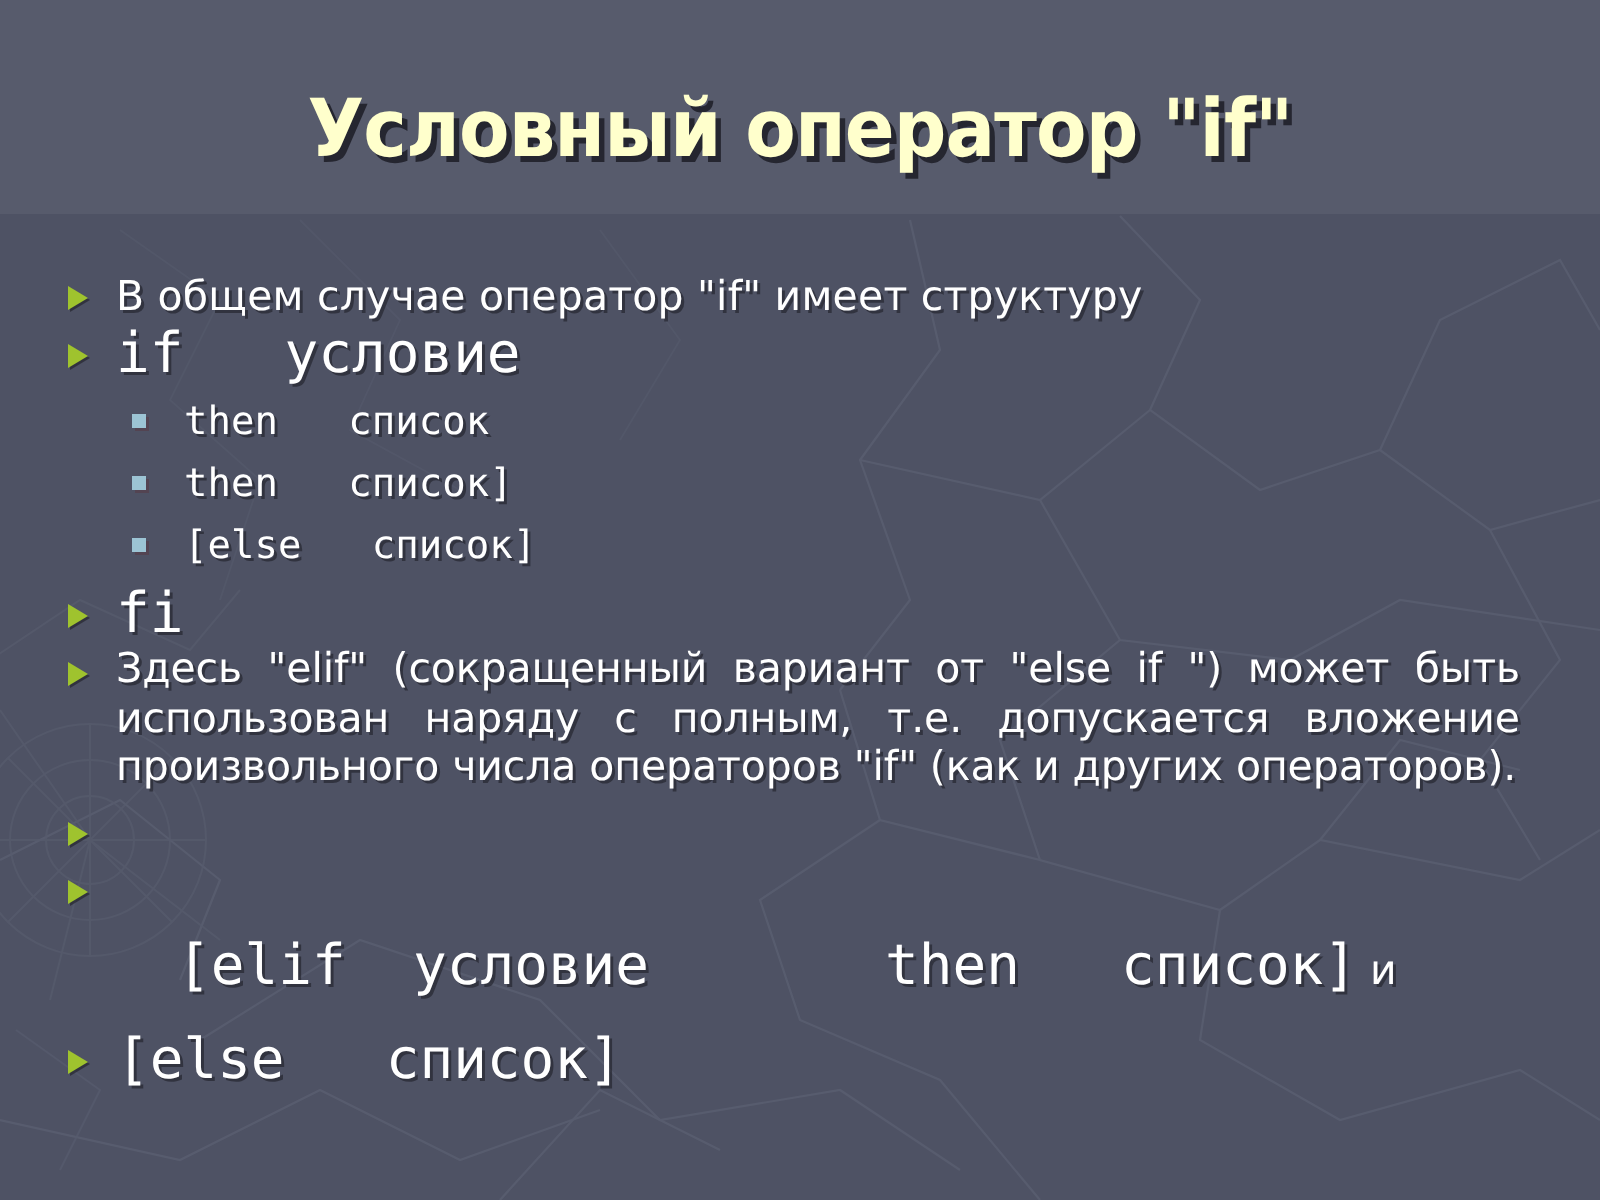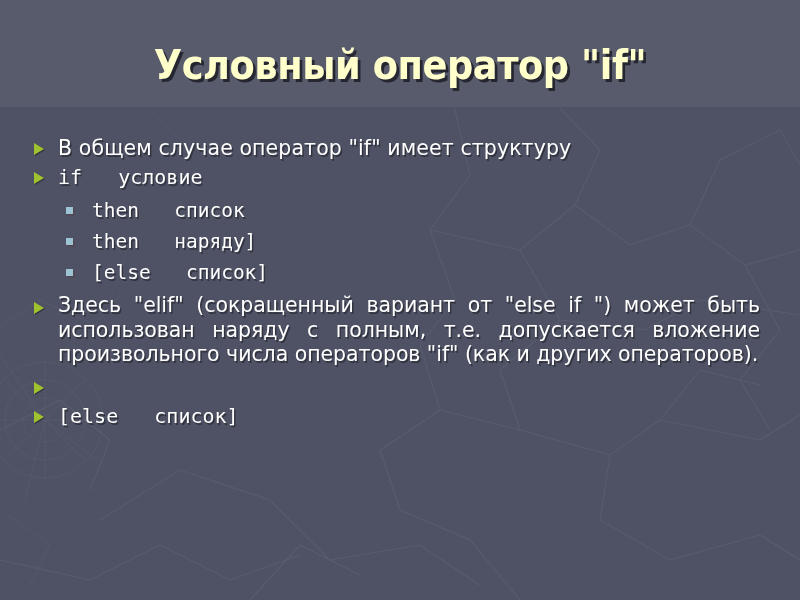--- a/index.html
+++ b/index.html
@@ -109,21 +109,21 @@
   }
 
   .txt-sans {
     font-family: "DejaVu Sans", sans-serif;
     font-size: 20.5px;
     line-height: 28px;
     letter-spacing: 0.1px;
   }
   .txt-mono {
     font-family: "DejaVu Sans Mono", monospace;
-    font-size: 20px;
+    font-size: 28px;
     line-height: 28px;
     white-space: pre;
   }
   .lvl2 .txt-mono {
     font-size: 19.5px;
     line-height: 30px;
   }
 
   .para {
     font-family: "DejaVu Sans", sans-serif;
@@ -204,42 +204,50 @@
     <div class="gap-4"></div>
 
     <div class="line lvl2">
       <span class="bullet-sq"></span>
       <span class="txt-mono">then   список</span>
     </div>
 
 
     <div class="line lvl2">
       <span class="bullet-sq"></span>
-      <span class="txt-mono">then   наряду]</span>
+      <span class="txt-mono">then   список]</span>
     </div>
 
     <div class="line lvl2">
       <span class="bullet-sq"></span>
       <span class="txt-mono">[else   список]</span>
     </div>
 
     <div class="gap-4"></div>
 
+    <div class="line lvl1">
+      <span class="bullet-tri"></span>
+      <span class="txt-mono">fi</span>
+    </div>
 
     <div class="line lvl1">
       <span class="bullet-tri"></span>
       <div class="para">Здесь "elif" (сокращенный вариант от "else if ") может быть использован наряду с полным, т.е. допускается вложение произвольного числа операторов "if" (как и других операторов).</div>
     </div>
 
     <div class="gap-6"></div>
 
     <div class="line lvl1">
       <span class="bullet-tri"></span>
     </div>
 
+    <div class="line lvl1 mixed">
+      <span class="bullet-tri"></span>
+      <span class="txt-mono">[elif  условие       then   список]</span><span class="tail"> и</span>
+    </div>
 
     <div class="line lvl1">
       <span class="bullet-tri"></span>
       <span class="txt-mono">[else   список]</span>
     </div>
 
   </div>
 </div>
 
 </body></html>

